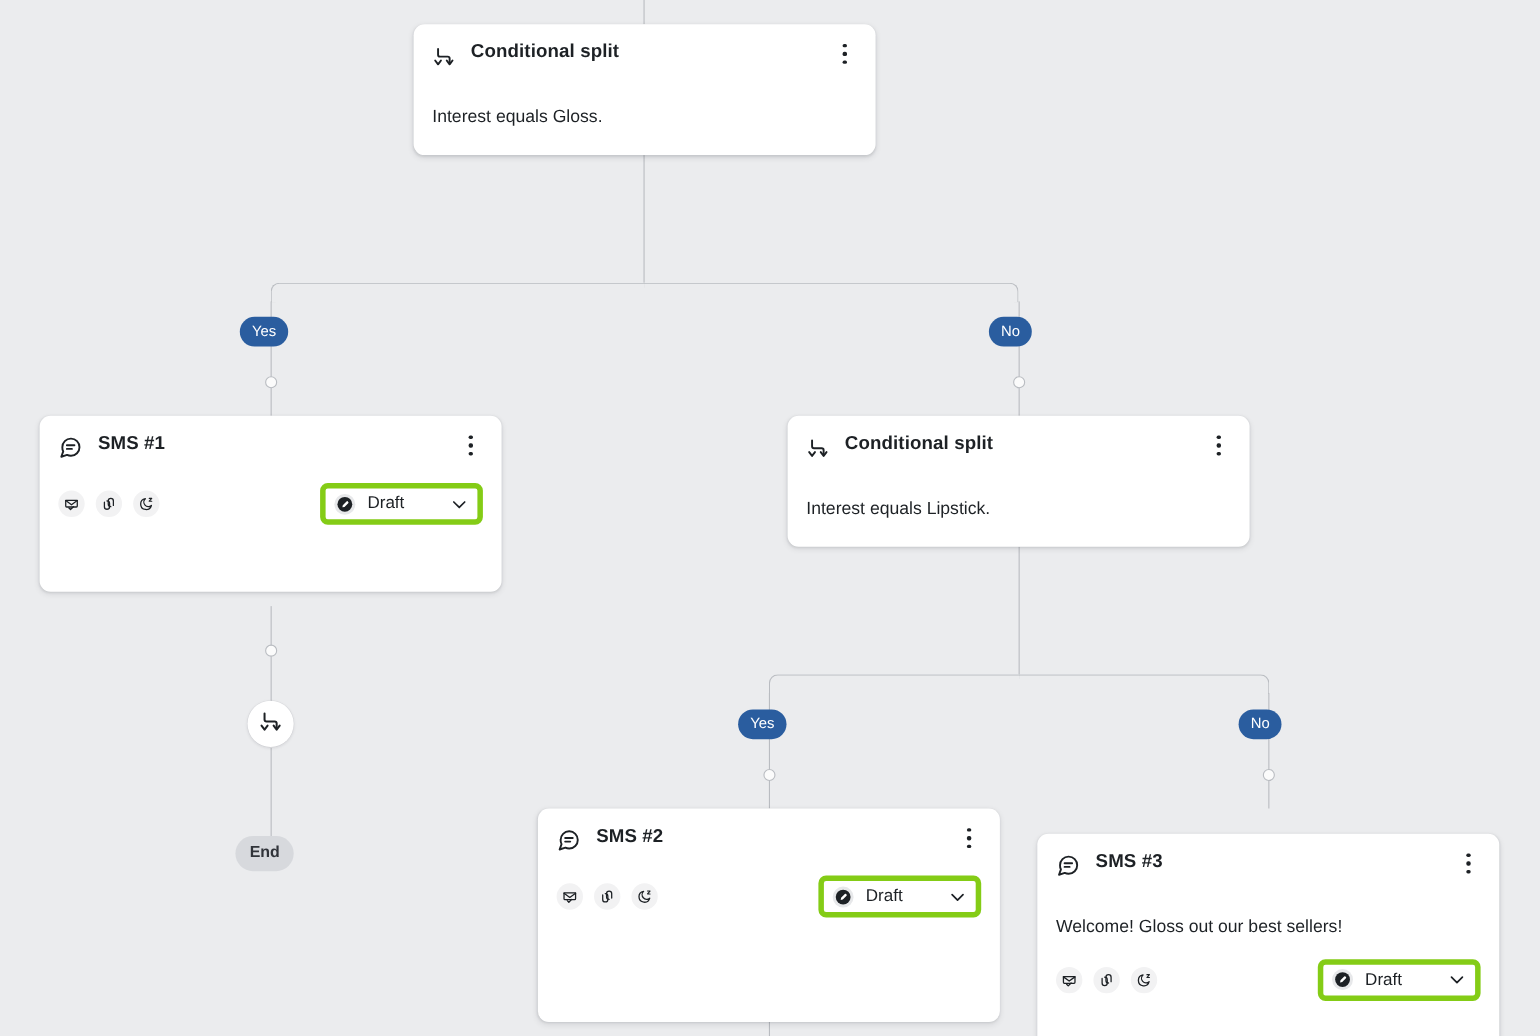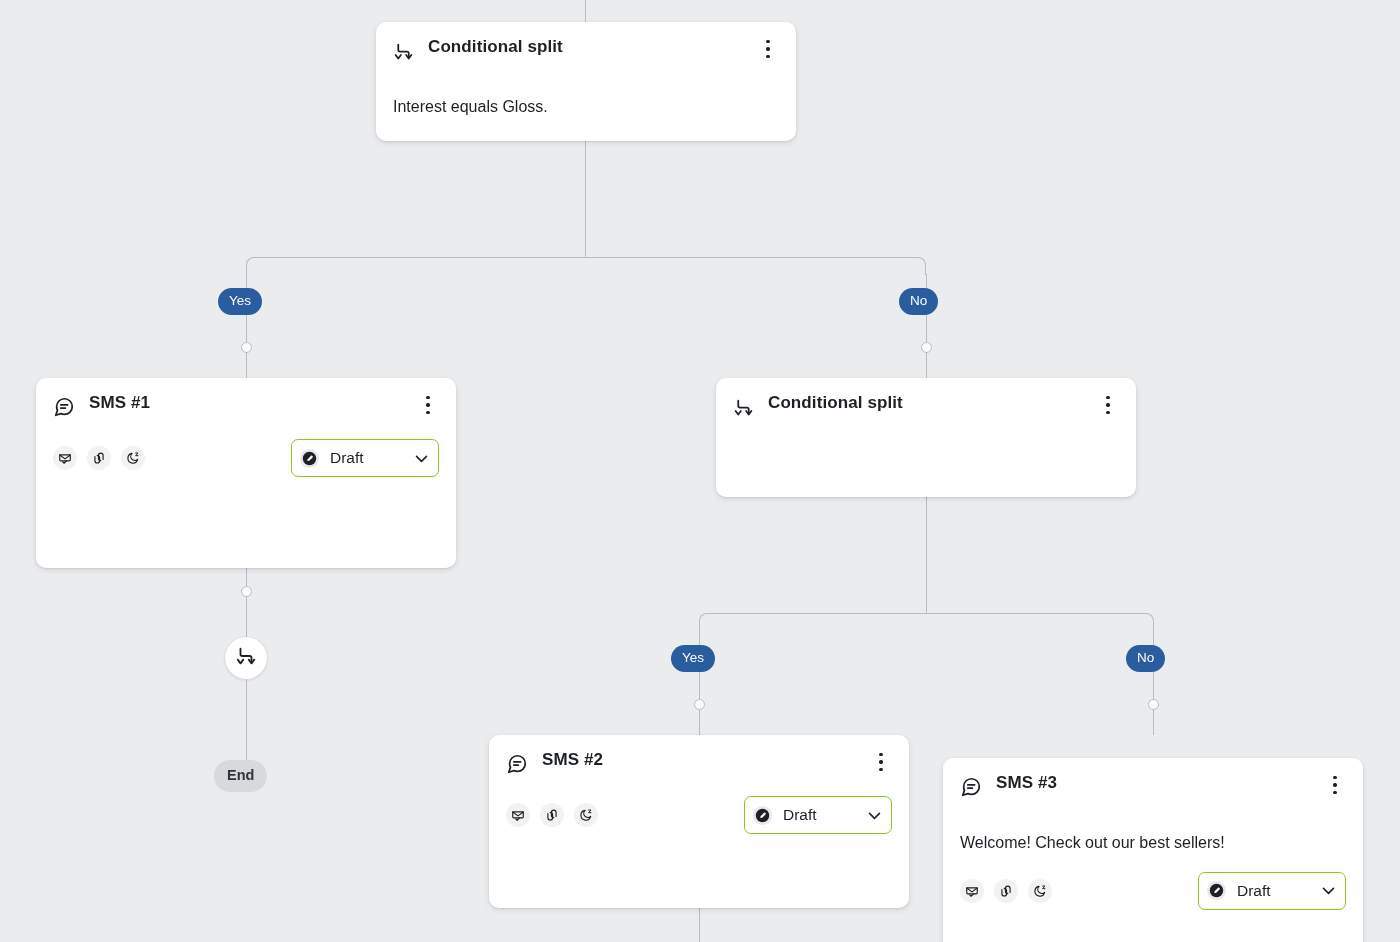--- a/index.html
+++ b/index.html
@@ -97,21 +97,21 @@
   }
   .footer-icons { display: flex; align-items: center; gap: 10px; }
   .fi {
     width: 24px; height: 24px; border-radius: 50%;
     background: #f2f2f3;
     display: flex; align-items: center; justify-content: center;
   }
   .status-select {
     margin-left: auto;
     display: flex; align-items: center;
-    border: 1px solid #84cc16; border-radius: 7px;
+    border: 5px solid #84cc16; border-radius: 7px;
     background: #fff;
     height: 38px; padding: 0 8px 0 8px;
     min-width: 148px;
     cursor: pointer;
   }
   .status-dot {
     width: 19px; height: 19px; border-radius: 50%;
     background: #e7e8ea;
     display: flex; align-items: center; justify-content: center;
     flex: 0 0 auto;
@@ -182,21 +182,21 @@
       <span class="card-title">Conditional split</span>
       <span class="kebab">
           <i></i>
           <i></i>
           <i></i>
         </span>
     </div>
     <div class="card-body">Interest equals Gloss.</div>
   </div>
 
-  <div class="card" style="left:36px; top:378px; width:420px; height:190px;">
+  <div class="card" style="left:36px; top:378px; width:420px; height:160px;">
     <div class="card-head">
       <span class="head-icon">
         <svg width="22" height="22" viewBox="0 0 24 24" fill="none" stroke="#1d2125" stroke-width="1.9" stroke-linecap="round" stroke-linejoin="round">
           <path d="M21 11.5a8.4 8.4 0 0 1-8.5 8.5 9 9 0 0 1-3.8-.8L3 21l1.9-5.3A8.3 8.3 0 0 1 4 11.5 8.4 8.4 0 0 1 12.5 3 8.4 8.4 0 0 1 21 11.5z"></path>
           <line x1="8.5" y1="9.6" x2="16" y2="9.6"></line>
           <line x1="8.5" y1="13.2" x2="13.5" y2="13.2"></line>
         </svg>
       </span>
       <span class="card-title">SMS #1</span>
       <span class="kebab">
@@ -253,23 +253,24 @@
           <polyline points="15 16 18 20 21 16"></polyline>
         </svg>
       </span>
       <span class="card-title">Conditional split</span>
       <span class="kebab">
           <i></i>
           <i></i>
           <i></i>
         </span>
     </div>
-  </div>
-
-  <div class="card" style="left:489px; top:735px; width:420px; height:173px;">
+    <div class="card-body">Interest equals Lipstick.</div>
+  </div>
+
+  <div class="card" style="left:489px; top:735px; width:420px; height:194px;">
     <div class="card-head">
       <span class="head-icon">
         <svg width="22" height="22" viewBox="0 0 24 24" fill="none" stroke="#1d2125" stroke-width="1.9" stroke-linecap="round" stroke-linejoin="round">
           <path d="M21 11.5a8.4 8.4 0 0 1-8.5 8.5 9 9 0 0 1-3.8-.8L3 21l1.9-5.3A8.3 8.3 0 0 1 4 11.5 8.4 8.4 0 0 1 12.5 3 8.4 8.4 0 0 1 21 11.5z"></path>
           <line x1="8.5" y1="9.6" x2="16" y2="9.6"></line>
           <line x1="8.5" y1="13.2" x2="13.5" y2="13.2"></line>
         </svg>
       </span>
       <span class="card-title">SMS #2</span>
       <span class="kebab">
@@ -326,21 +327,21 @@
           <line x1="8.5" y1="13.2" x2="13.5" y2="13.2"></line>
         </svg>
       </span>
       <span class="card-title">SMS #3</span>
       <span class="kebab">
           <i></i>
           <i></i>
           <i></i>
         </span>
     </div>
-    <div class="card-body">Welcome! Check out our best sellers!</div>
+    <div class="card-body">Welcome! Gloss out our best sellers!</div>
     <div class="card-footer">
       <div class="footer-icons">
         <span class="fi">
           <svg width="14" height="14" viewBox="0 0 24 24" fill="none" stroke="#1d2125" stroke-width="2" stroke-linecap="round" stroke-linejoin="round">
             <path d="M3 6.5h18v9a1.5 1.5 0 0 1-1.5 1.5h-15A1.5 1.5 0 0 1 3 15.5z"></path>
             <polyline points="3 7 12 13.5 21 7"></polyline>
             <polyline points="8 18.5 10.5 21 15 16.5"></polyline>
           </svg>
         </span>
         <span class="fi">

